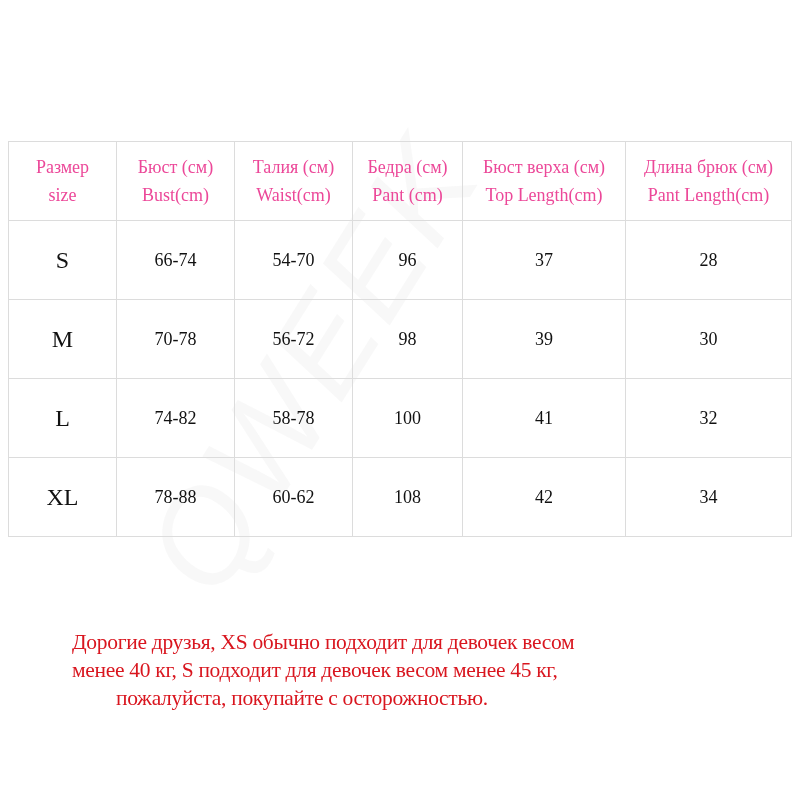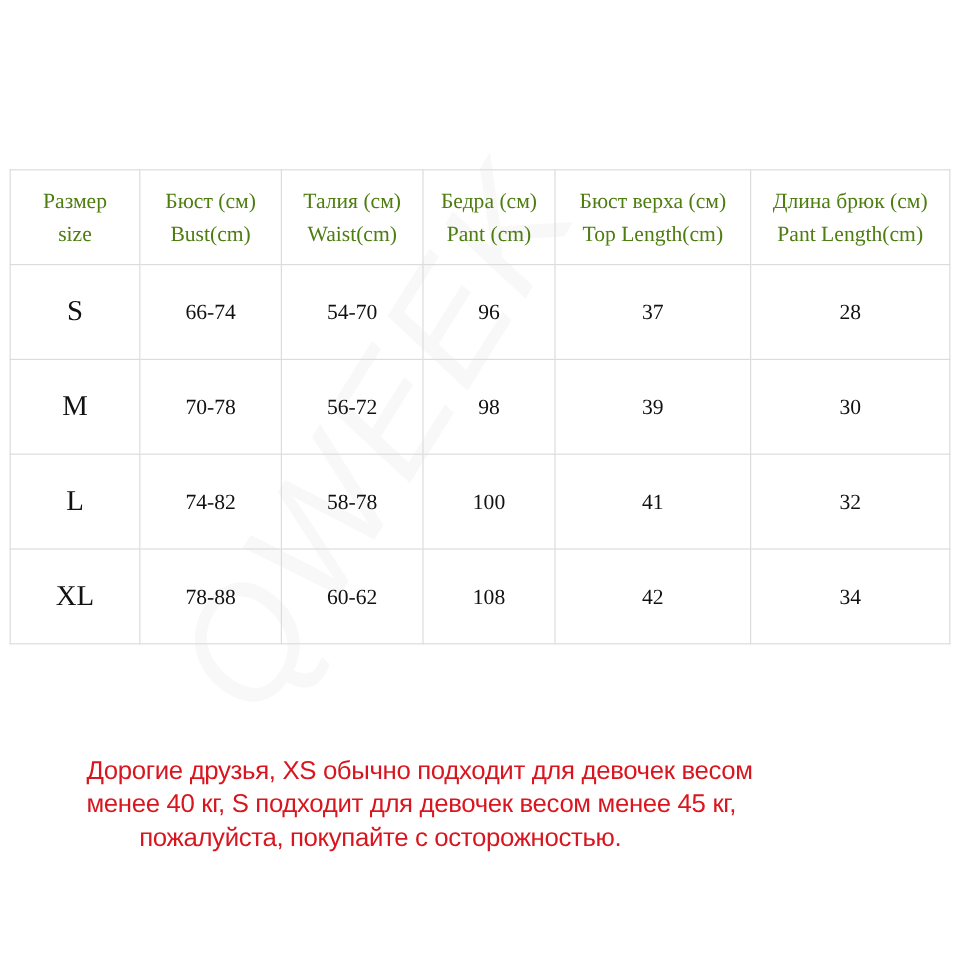--- a/index.html
+++ b/index.html
@@ -1,24 +1,24 @@
 <!DOCTYPE html>
 <html><head>
   <meta charset="utf-8">
   <style>
     html, body { margin: 0; padding: 0; background: #ffffff; }
     body { width: 800px; height: 800px; position: relative; overflow: hidden; font-family: "Liberation Serif", serif; color: #111; }
     .size-table { position: absolute; left: 8px; top: 141px; width: 783px; border-collapse: collapse; table-layout: fixed; }
     .size-table td, .size-table th { border: 1px solid #dcdcdc; text-align: center; vertical-align: middle; padding: 0; font-weight: normal; }
-    .size-table th { height: 78px; font-size: 18px; line-height: 28px; color: #4d7c0f; }
+    .size-table th { height: 78px; font-size: 18px; line-height: 28px; color: #ec4899; }
     .size-table td { height: 78px; font-size: 18px; color: #111; }
     .size-table td.size-cell { font-size: 24px; }
     .hdr-line { display: block; white-space: nowrap; }
     .watermark { position: absolute; left: 60px; top: 290px; font-family: "Liberation Sans", sans-serif; font-size: 130px; font-style: italic; color: rgba(200,200,200,0.12); transform: rotate(-58deg); transform-origin: center; pointer-events: none; letter-spacing: 4px; }
-    .note { position: absolute; left: 72px; top: 628px; width: 700px; font-family: Liberation Sans, sans-serif; font-size: 21.5px; line-height: 28px; color: #d9161f; letter-spacing: -0.3px; }
+    .note { position: absolute; left: 72px; top: 628px; width: 700px; font-family: Liberation Serif, serif; font-size: 21.5px; line-height: 28px; color: #d9161f; letter-spacing: -0.3px; }
     .note span { display: block; white-space: nowrap; }
     .note .l3 { padding-left: 4px; margin-left: 40px; }
   </style>
 </head>
 <body>
 
 <div class="watermark">QWEEK</div>
 
 <table class="size-table">
   <colgroup>

